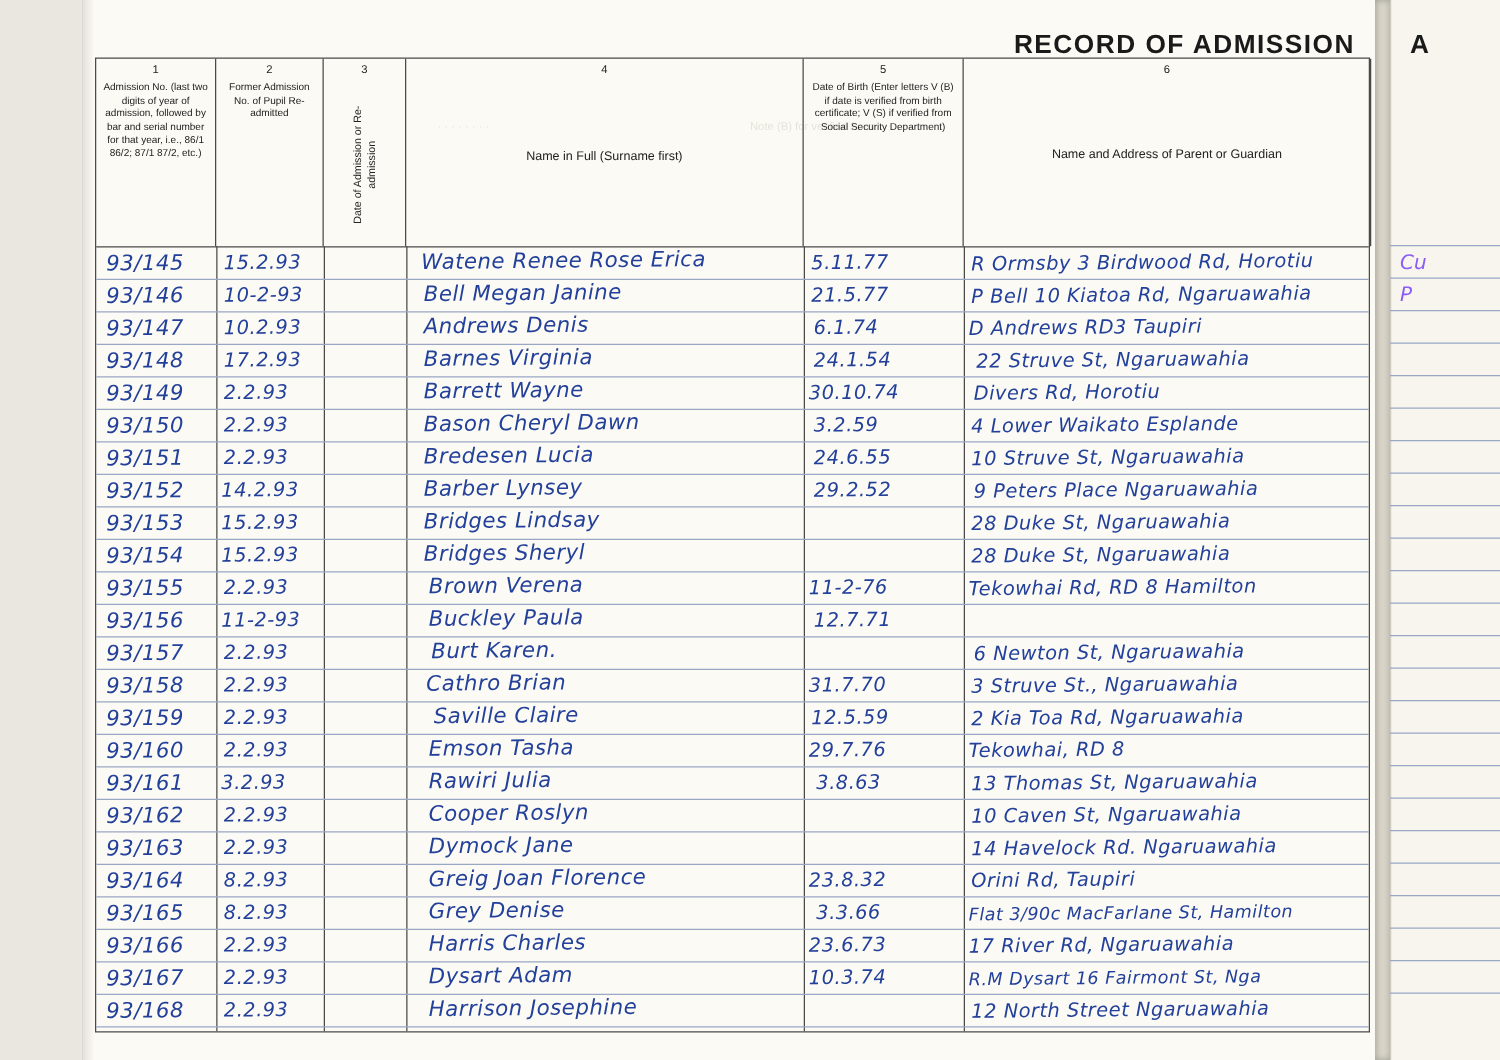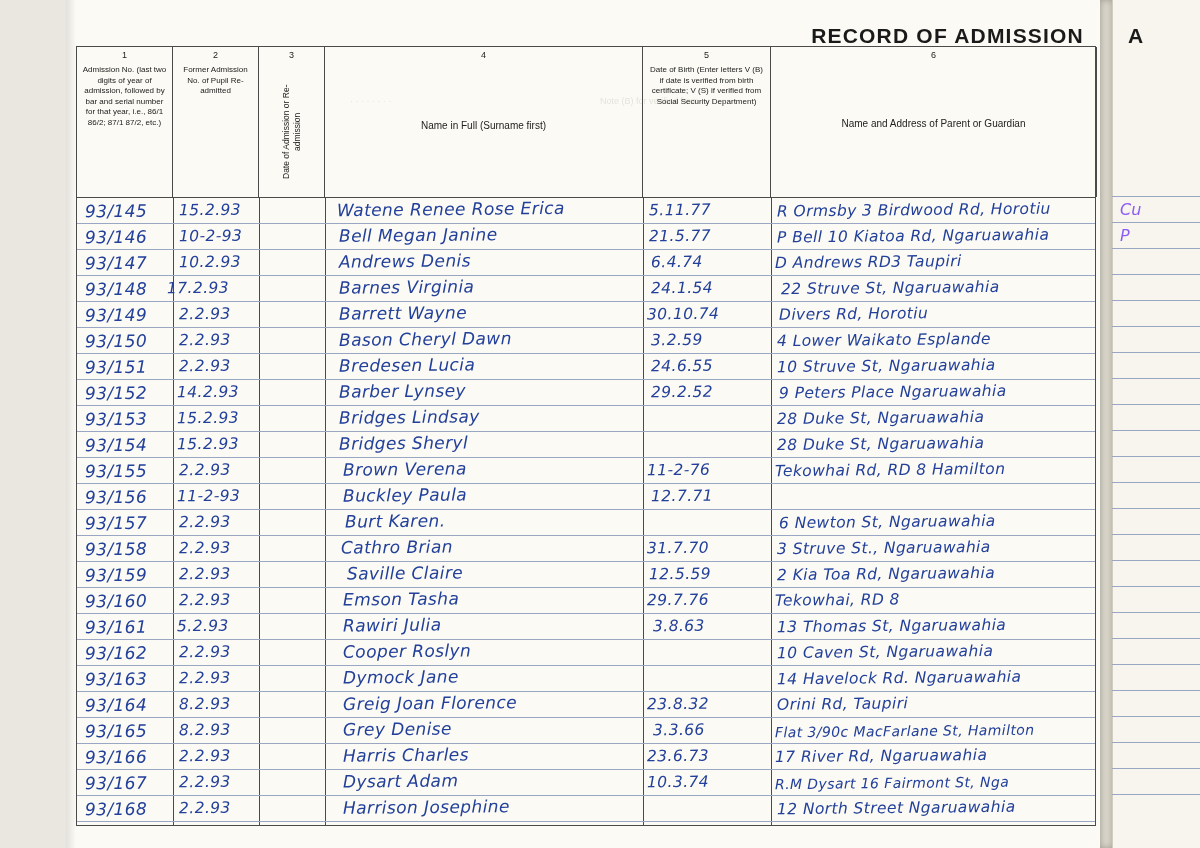--- a/index.html
+++ b/index.html
@@ -259,25 +259,25 @@
 
     <div class="hw" style="left:8px; top:180px;">93/146</div>
     <div class="hw small" style="left:102px; top:180px;">10-2-93</div>
     <div class="hw" style="left:262px; top:178px;">Bell     Megan   Janine</div>
     <div class="hw small" style="left:572px; top:180px;">21.5.77</div>
     <div class="hw small" style="left:700px; top:180px;">P Bell 10 Kiatoa Rd, Ngaruawahia</div>
 
     <div class="hw" style="left:8px; top:206px;">93/147</div>
     <div class="hw small" style="left:102px; top:206px;">10.2.93</div>
     <div class="hw" style="left:262px; top:204px;">Andrews   Denis</div>
-    <div class="hw small" style="left:574px; top:206px;">6.4.74</div>
+    <div class="hw small" style="left:574px; top:206px;">6.1.74</div>
     <div class="hw small" style="left:698px; top:206px;">D Andrews  RD3   Taupiri</div>
 
     <div class="hw" style="left:8px; top:232px;">93/148</div>
-    <div class="hw small" style="left:90px; top:232px;">17.2.93</div>
+    <div class="hw small" style="left:102px; top:232px;">17.2.93</div>
     <div class="hw" style="left:262px; top:230px;">Barnes      Virginia</div>
     <div class="hw small" style="left:574px; top:232px;">24.1.54</div>
     <div class="hw small" style="left:704px; top:232px;">22 Struve St,  Ngaruawahia</div>
 
     <div class="hw" style="left:8px; top:258px;">93/149</div>
     <div class="hw small" style="left:102px; top:258px;">2.2.93</div>
     <div class="hw" style="left:262px; top:256px;">Barrett    Wayne</div>
     <div class="hw small" style="left:570px; top:258px;">30.10.74</div>
     <div class="hw small" style="left:702px; top:258px;">Divers Rd, Horotiu</div>
 
@@ -341,21 +341,21 @@
     <div class="hw small" style="left:572px; top:518px;">12.5.59</div>
     <div class="hw small" style="left:700px; top:518px;">2 Kia Toa Rd,  Ngaruawahia</div>
 
     <div class="hw" style="left:8px; top:544px;">93/160</div>
     <div class="hw small" style="left:102px; top:544px;">2.2.93</div>
     <div class="hw" style="left:266px; top:542px;">Emson  Tasha</div>
     <div class="hw small" style="left:570px; top:544px;">29.7.76</div>
     <div class="hw small" style="left:698px; top:544px;">Tekowhai,  RD 8</div>
 
     <div class="hw" style="left:8px; top:570px;">93/161</div>
-    <div class="hw small" style="left:100px; top:570px;">5.2.93</div>
+    <div class="hw small" style="left:100px; top:570px;">3.2.93</div>
     <div class="hw" style="left:266px; top:568px;">Rawiri   Julia</div>
     <div class="hw small" style="left:576px; top:570px;">3.8.63</div>
     <div class="hw small" style="left:700px; top:570px;">13  Thomas St,  Ngaruawahia</div>
 
     <div class="hw" style="left:8px; top:596px;">93/162</div>
     <div class="hw small" style="left:102px; top:596px;">2.2.93</div>
     <div class="hw" style="left:266px; top:594px;">Cooper  Roslyn</div>
     <div class="hw small" style="left:574px; top:596px;"></div>
     <div class="hw small" style="left:700px; top:596px;">10 Caven St,  Ngaruawahia</div>
 

